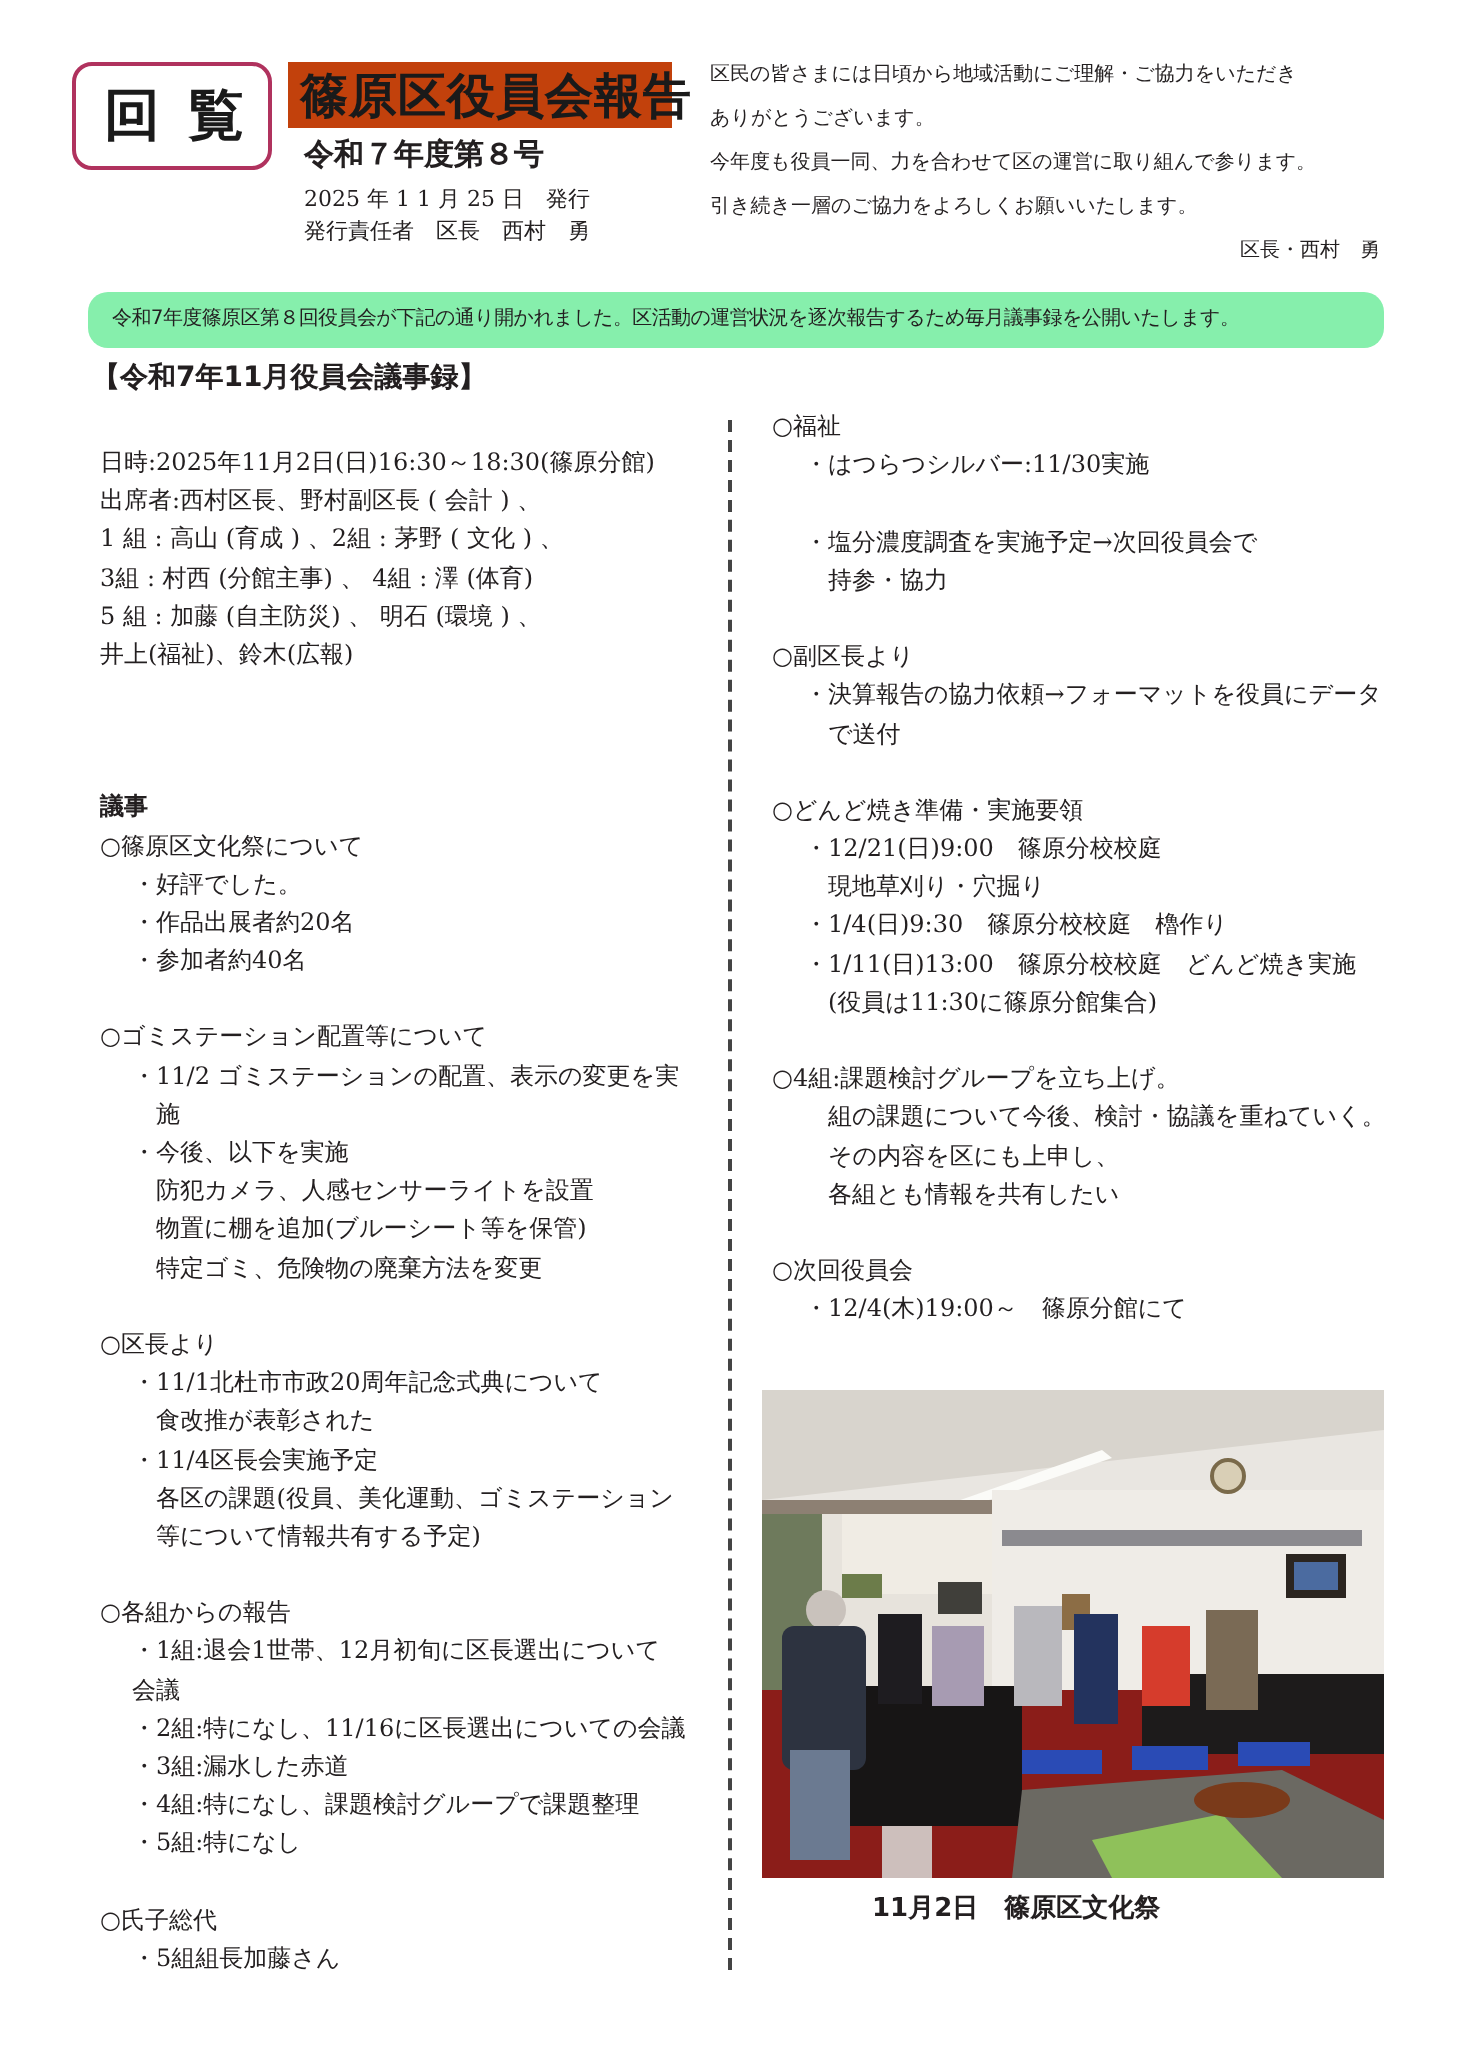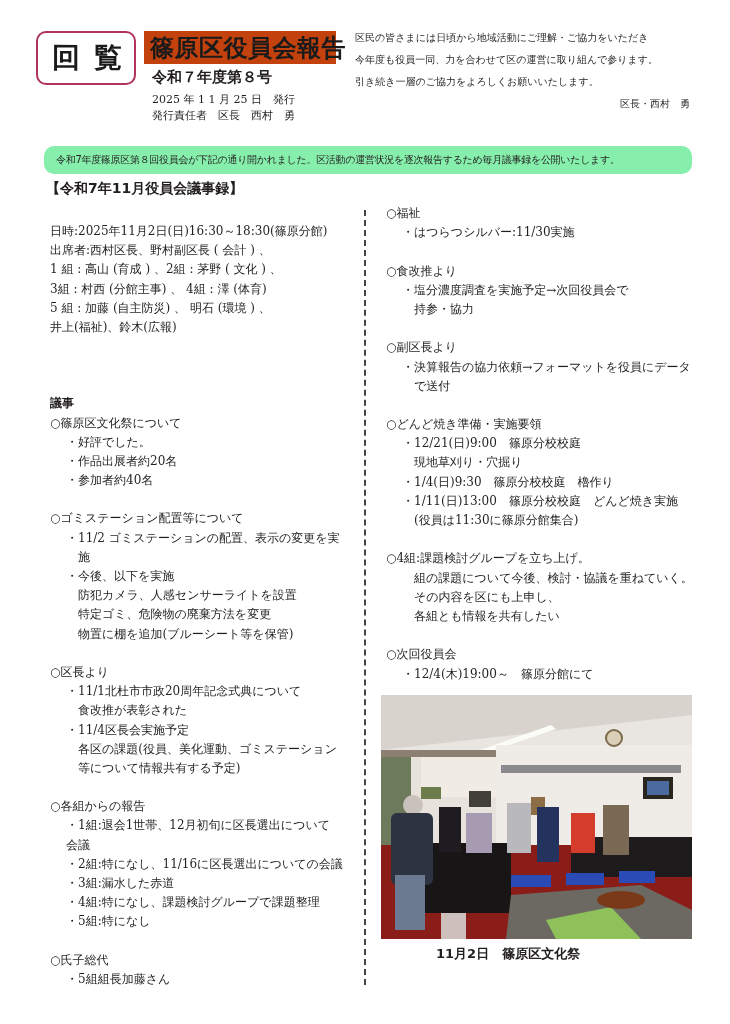--- a/index.html
+++ b/index.html
@@ -57,20 +57,21 @@
   <span>回</span>
   <span>覧</span>
 </div>
 <div class="abs title-box">篠原区役員会報告</div>
 <div class="abs issue">令和７年度第８号</div>
 <div class="abs pubdate">2025 年 1 1 月 25 日　発行</div>
 <div class="abs publisher">発行責任者　区長　西村　勇</div>
 
 <div class="abs greeting">
   <p>区民の皆さまには日頃から地域活動にご理解・ご協力をいただき</p>
+  <p>ありがとうございます。</p>
   <p>今年度も役員一同、力を合わせて区の運営に取り組んで参ります。</p>
   <p>引き続き一層のご協力をよろしくお願いいたします。</p>
   <p class="sign">区長・西村　勇</p>
 </div>
 
 <div class="abs banner">令和7年度篠原区第８回役員会が下記の通り開かれました。区活動の運営状況を逐次報告するため毎月議事録を公開いたします。</div>
 <div class="abs section-title">【令和7年11月役員会議事録】</div>
 
 <div class="abs divider"></div>
 
@@ -86,22 +87,22 @@
   <div class="line">○篠原区文化祭について</div>
   <div class="line i1">・好評でした。</div>
   <div class="line i1">・作品出展者約20名</div>
   <div class="line i1">・参加者約40名</div>
   <div class="gap"></div>
   <div class="line">○ゴミステーション配置等について</div>
   <div class="line i1">・11/2 ゴミステーションの配置、表示の変更を実</div>
   <div class="line i2">施</div>
   <div class="line i1">・今後、以下を実施</div>
   <div class="line i2">防犯カメラ、人感センサーライトを設置</div>
+  <div class="line i2">物置に棚を追加(ブルーシート等を保管)</div>
   <div class="line i2">特定ゴミ、危険物の廃棄方法を変更</div>
-  <div class="line i2">物置に棚を追加(ブルーシート等を保管)</div>
   <div class="gap"></div>
   <div class="line">○区長より</div>
   <div class="line i1">・11/1北杜市市政20周年記念式典について</div>
   <div class="line i2">食改推が表彰された</div>
   <div class="line i1">・11/4区長会実施予定</div>
   <div class="line i2">各区の課題(役員、美化運動、ゴミステーション</div>
   <div class="line i2">等について情報共有する予定)</div>
   <div class="gap"></div>
   <div class="line">○各組からの報告</div>
   <div class="line i1">・1組:退会1世帯、12月初旬に区長選出について</div>
@@ -112,21 +113,20 @@
   <div class="line i1">・5組:特になし</div>
   <div class="gap"></div>
   <div class="line">○氏子総代</div>
   <div class="line i1">・5組組長加藤さん</div>
 </div>
 
 <div class="abs col right-col">
   <div class="line">○福祉</div>
   <div class="line i1">・はつらつシルバー:11/30実施</div>
   <div class="gap"></div>
-  <div class="line">○食改推より</div>
   <div class="line i1">・塩分濃度調査を実施予定→次回役員会で</div>
   <div class="line i2">持参・協力</div>
   <div class="gap"></div>
   <div class="line">○副区長より</div>
   <div class="line i1">・決算報告の協力依頼→フォーマットを役員にデータ</div>
   <div class="line i2">で送付</div>
   <div class="gap"></div>
   <div class="line">○どんど焼き準備・実施要領</div>
   <div class="line i1">・12/21(日)9:00　篠原分校校庭</div>
   <div class="line i2">現地草刈り・穴掘り</div>

